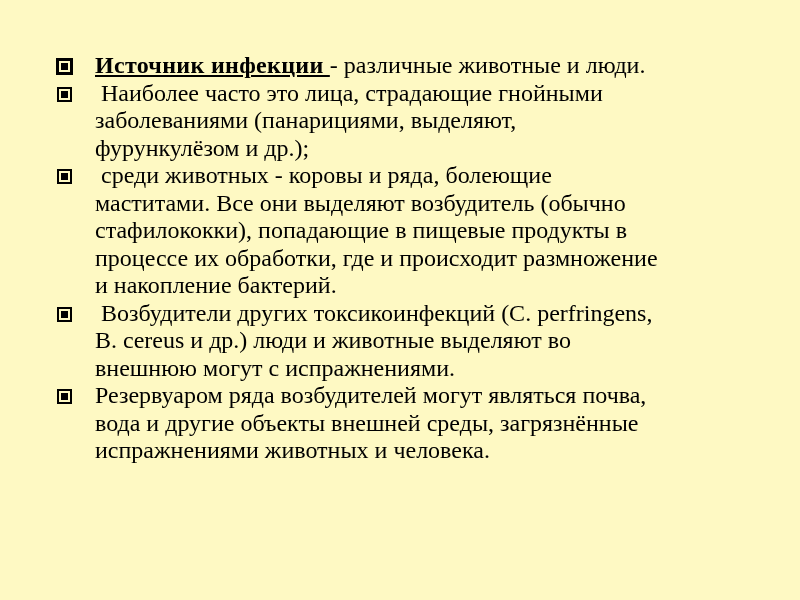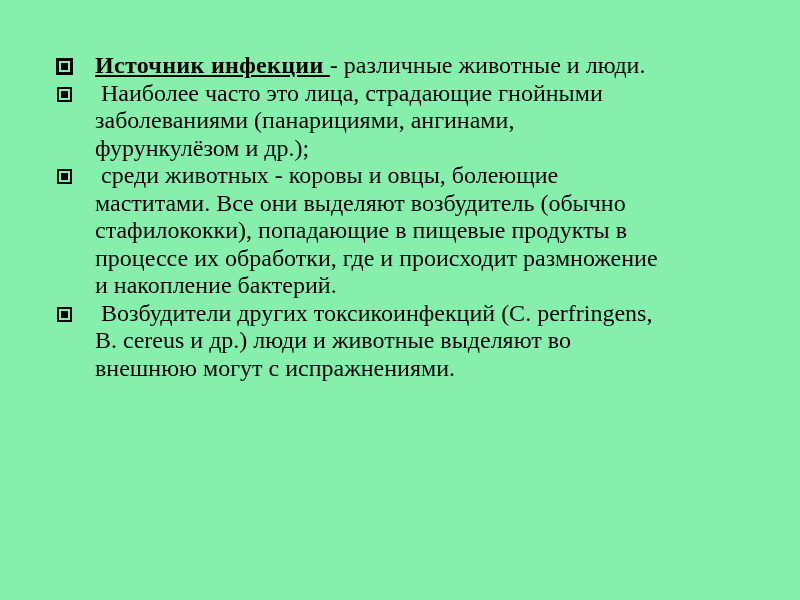--- a/index.html
+++ b/index.html
@@ -8,21 +8,21 @@
   }
   body {
     width: 800px;
     height: 600px;
     overflow: hidden;
   }
   .slide {
     position: relative;
     width: 800px;
     height: 600px;
-    background: #86efac;
+    background: #fef9c3;
     font-family: "Liberation Serif", "DejaVu Serif", serif;
     color: #000000;
     font-size: 24px;
     line-height: 27.5px;
   }
   ul.bullets {
     position: absolute;
     left: 57px;
     top: 52px;
     width: 738px;
@@ -77,35 +77,41 @@
 <div class="slide">
   <ul class="bullets">
   <li class="emphasis">
     <span class="bullet-marker"></span>
     <span class="bullet-text"><span class="bullet-lead">Источник инфекции </span><span class="bullet-rest">- различные животные и люди.</span></span>
   </li>
 
   <li>
     <span class="bullet-marker"></span>
     <span class="bullet-text"><span class="bullet-lead"></span><span class="bullet-rest"> Наиболее часто это лица, страдающие гнойными
-заболеваниями (панарициями, ангинами,
+заболеваниями (панарициями, выделяют,
 фурункулёзом и др.);</span></span>
   </li>
 
   <li>
     <span class="bullet-marker"></span>
-    <span class="bullet-text"><span class="bullet-lead"></span><span class="bullet-rest"> среди животных - коровы и овцы, болеющие
+    <span class="bullet-text"><span class="bullet-lead"></span><span class="bullet-rest"> среди животных - коровы и ряда, болеющие
 маститами. Все они выделяют возбудитель (обычно
 стафилококки), попадающие в пищевые продукты в
 процессе их обработки, где и происходит размножение
 и накопление бактерий.</span></span>
   </li>
 
   <li>
     <span class="bullet-marker"></span>
     <span class="bullet-text"><span class="bullet-lead"></span><span class="bullet-rest"> Возбудители других токсикоинфекций (C. perfringens,
 B. cereus и др.) люди и животные выделяют во
 внешнюю могут с испражнениями.</span></span>
   </li>
 
+  <li>
+    <span class="bullet-marker"></span>
+    <span class="bullet-text"><span class="bullet-lead"></span><span class="bullet-rest">Резервуаром ряда возбудителей могут являться почва,
+вода и другие объекты внешней среды, загрязнённые
+испражнениями животных и человека.</span></span>
+  </li>
 
 </ul>
 </div>
 
 </body></html>

